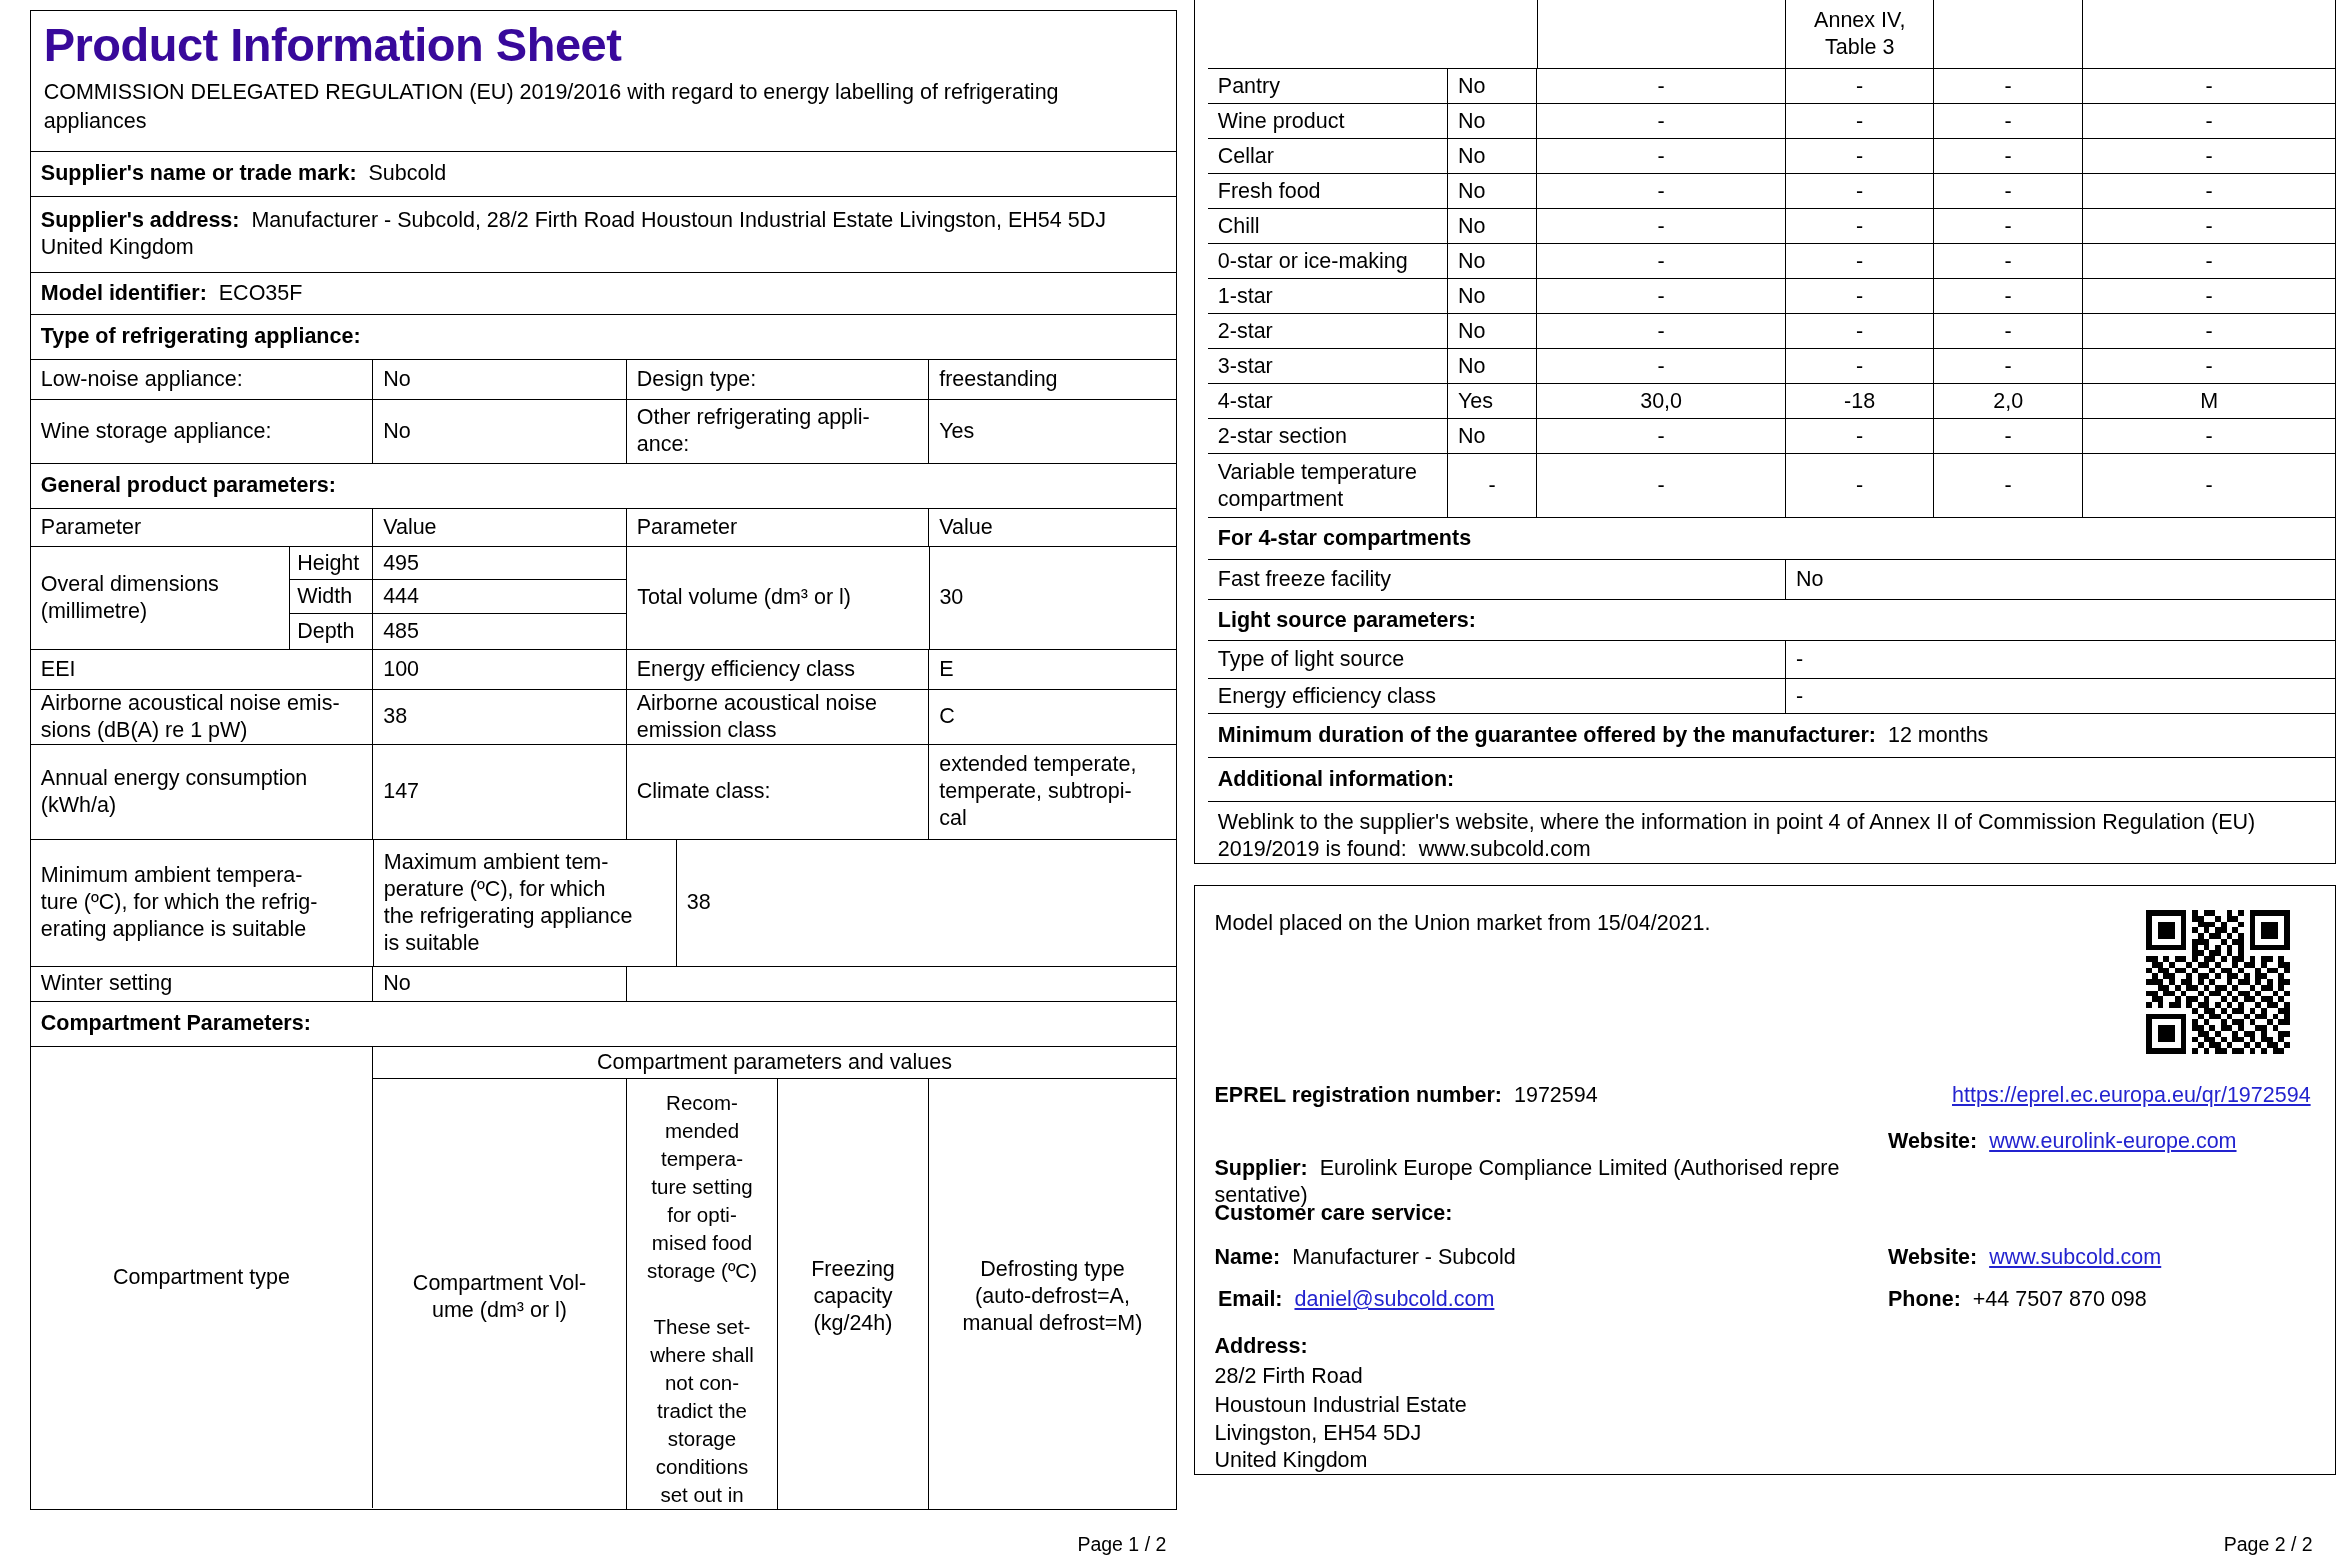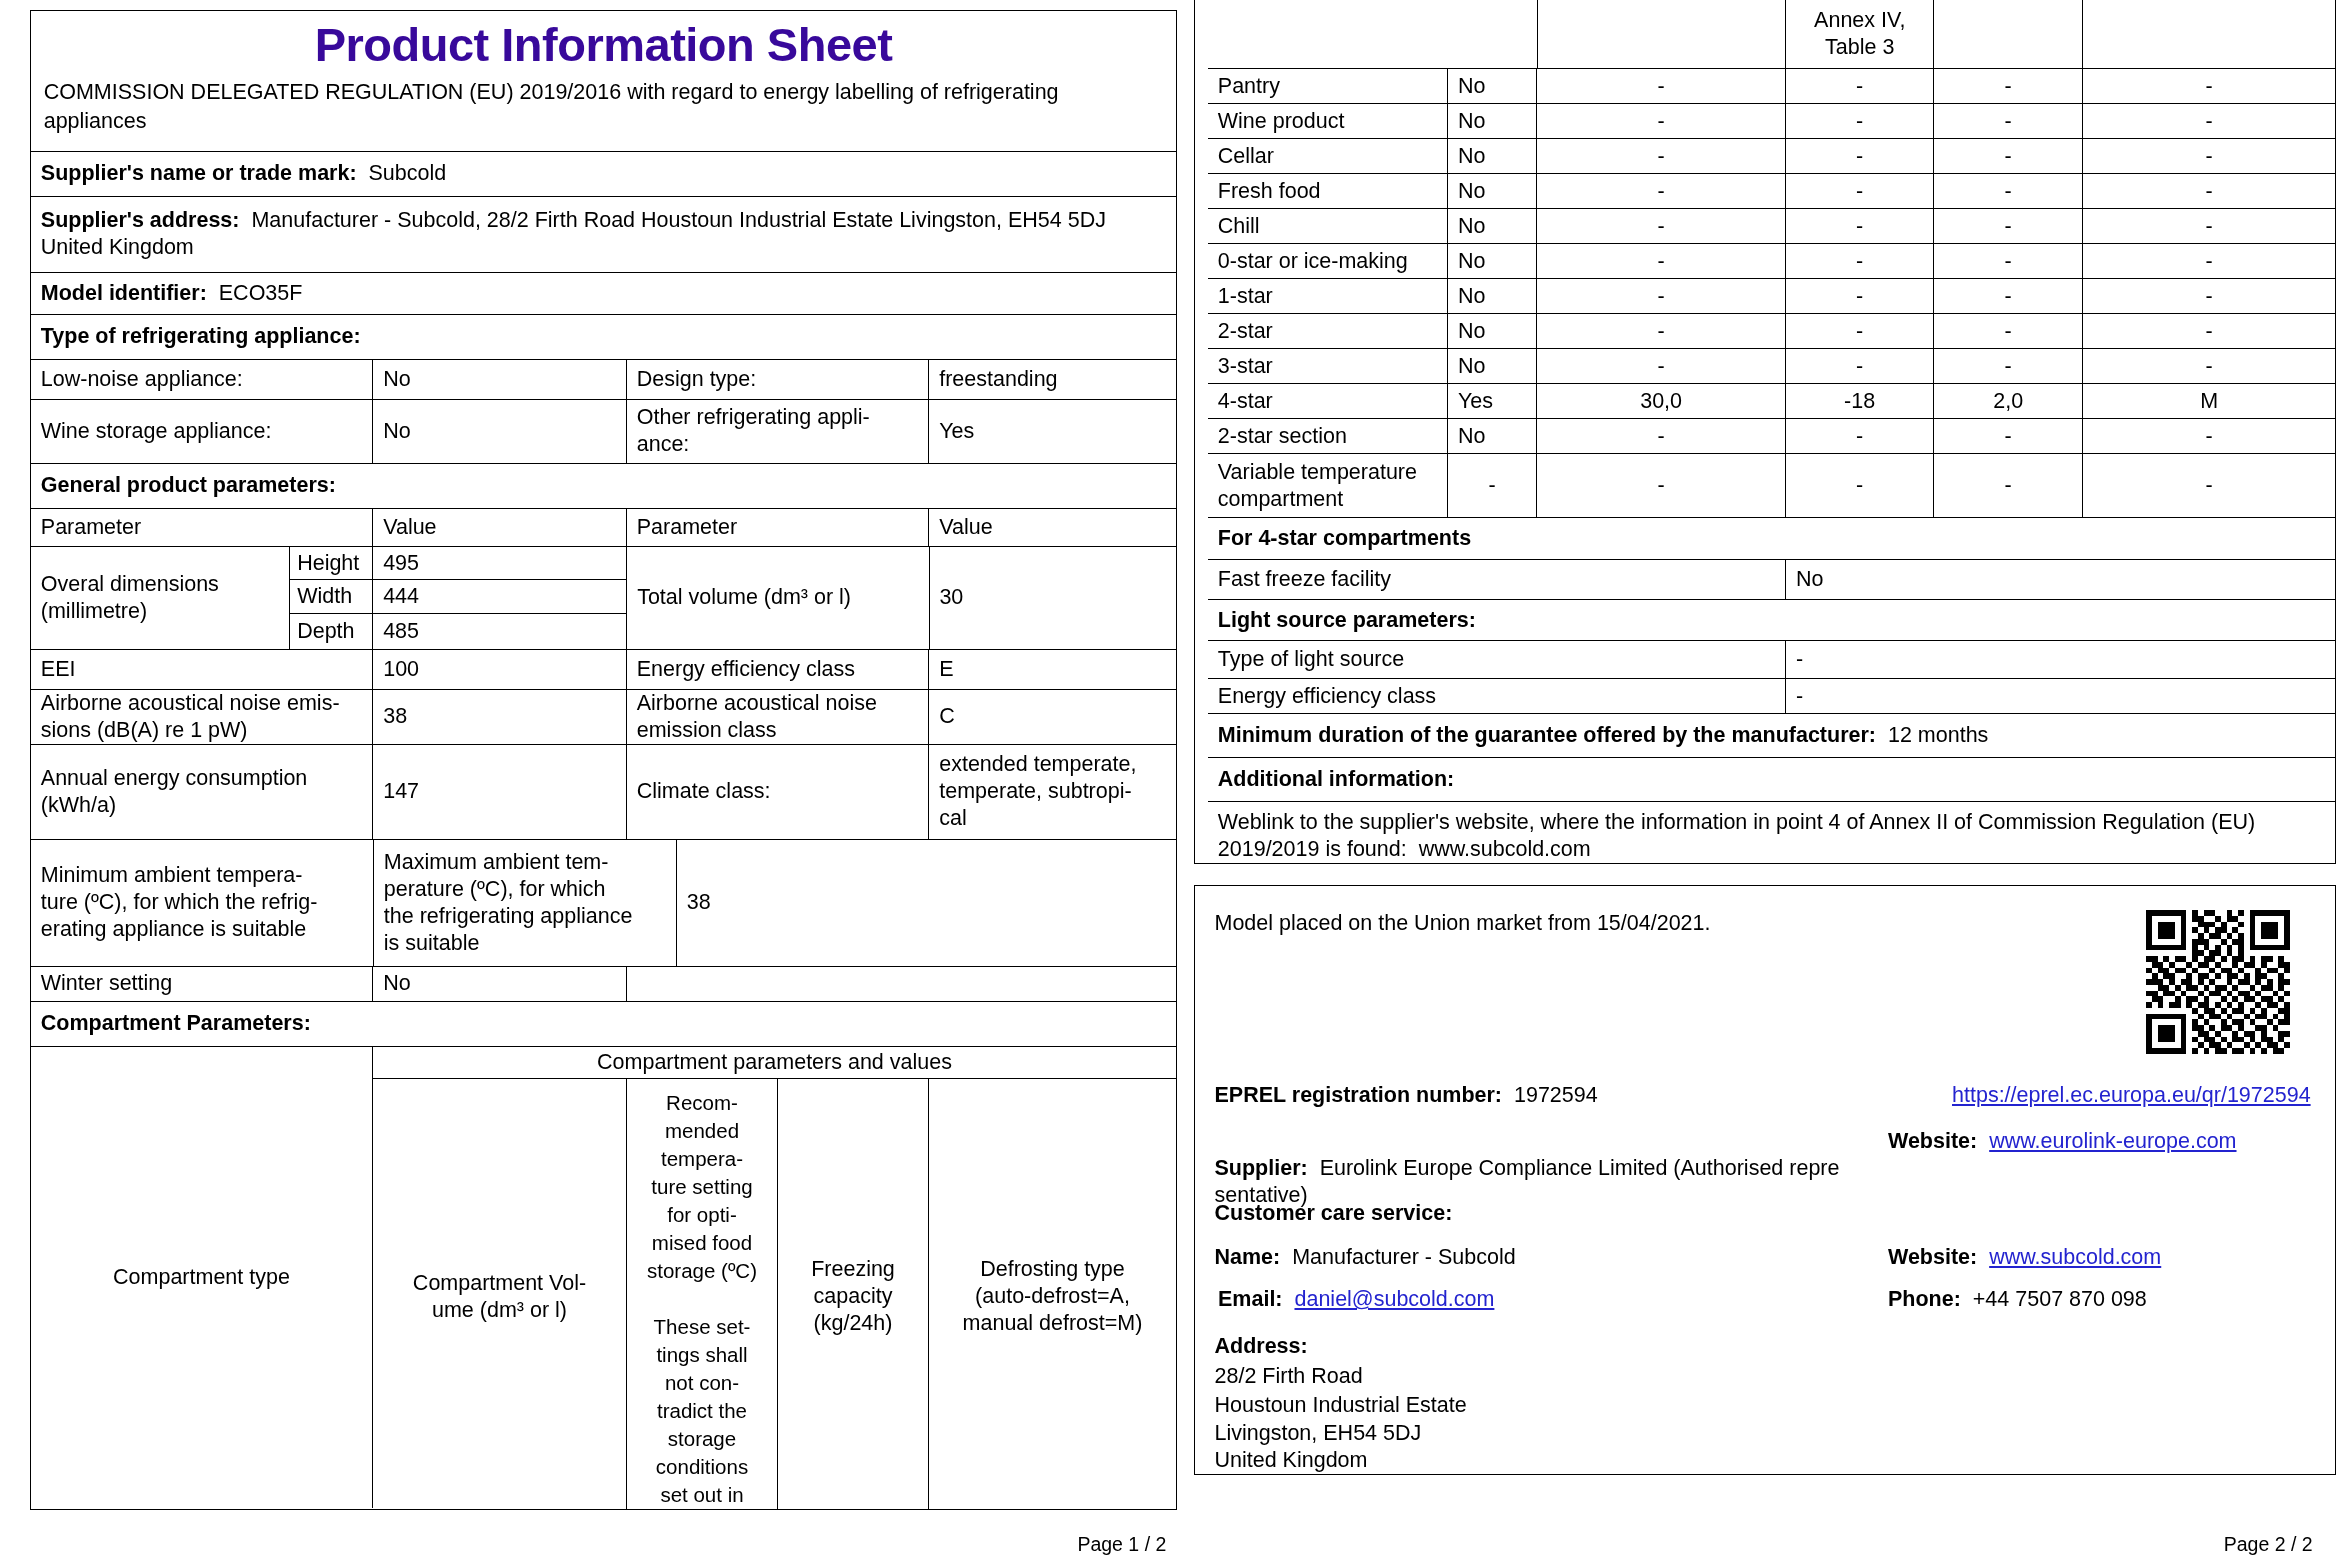--- a/index.html
+++ b/index.html
@@ -11,21 +11,21 @@
   #p2box2{left:1194px;top:885px;width:1142px;height:590px;border:1.5px solid #000;overflow:hidden;}
   .row{display:flex;border-bottom:1.5px solid #000;box-sizing:border-box;align-items:stretch;}
   .row:last-child{border-bottom:none;}
   .cell{box-sizing:border-box;padding:4.9px 9.8px;display:flex;align-items:center;}
   .vr{border-right:1.5px solid #000;}
   .b{font-weight:bold;}
   .pre{white-space:pre-line;}
   .top{align-items:flex-start;}
   .ctr{justify-content:center;text-align:center;}
   .titleblock{border-bottom:1.5px solid #000;padding:6.8px 12.7px 4.9px 12.7px;box-sizing:border-box;height:141px;}
-  .bigtitle{color:#38099b;font-size:47px;line-height:54px;font-weight:bold;letter-spacing:-0.5px;text-align:center;}
+  .bigtitle{color:#38099b;font-size:47px;line-height:54px;font-weight:bold;letter-spacing:-0.5px;}
   .subtitle{margin-top:6.8px;font-size:21.5px;line-height:29px;}
   a,.link{color:#2323cf;text-decoration:underline;}
   .footer{position:absolute;font-size:19.5px;color:#000;}
   .abs{position:absolute;}
   #qr{position:absolute;}
 </style>
 </head>
 <body>
 
 <div id="canvas">
@@ -164,21 +164,21 @@
 ume (dm³ or l)</div>
           <div class="cell vr ctr pre top" style="width:151px;font-size:20.5px;line-height:28px;padding-top:10.7px">Recom-
 mended
 tempera-
 ture setting
 for opti-
 mised food
 storage (ºC)
 
 These set-
-tings shall
+where shall
 not con-
 tradict the
 storage
 conditions
 set out in</div>
           <div class="cell vr ctr pre" style="width:151px">Freezing
 capacity
 (kg/24h)</div>
           <div class="cell ctr pre" style="width:247px">Defrosting type
 (auto-defrost=A,

